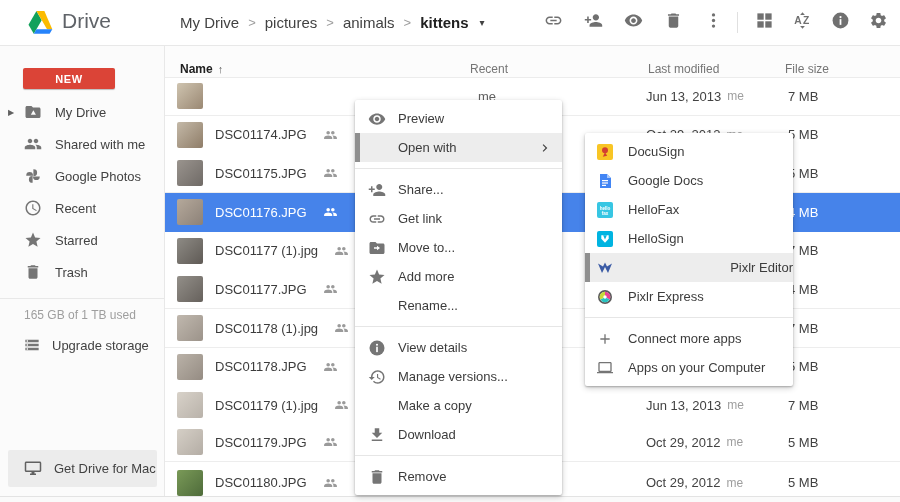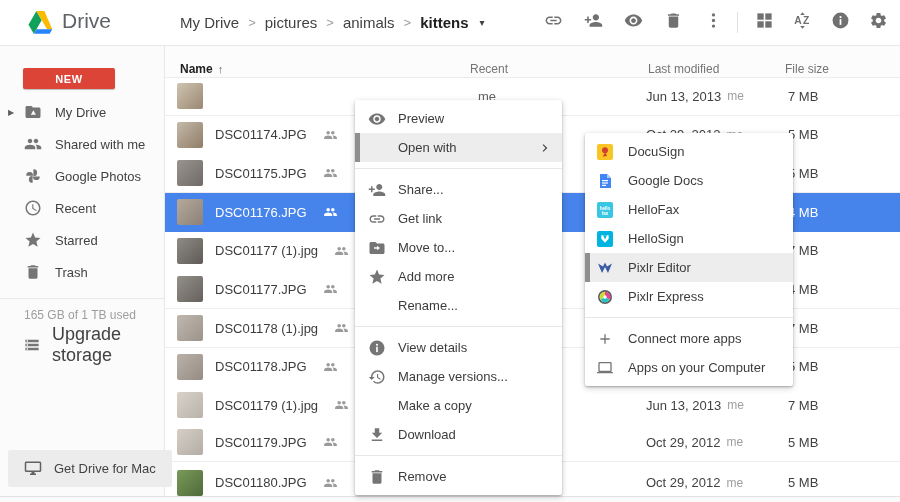--- a/index.html
+++ b/index.html
@@ -34,22 +34,22 @@
   .side-item .sic{width:18px;height:18px;color:#757575;flex:0 0 18px;}
   .side-item .sic svg{width:18px;height:18px;display:block;}
   .side-item .slabel{margin-left:13px;font-size:13px;color:#424242;}
   .expand-arrow{position:absolute;left:8px;top:12px;font-size:8px;color:#616161;}
   .side-divider{position:absolute;left:0;top:253px;width:164px;border-top:1px solid #e8e8e8;}
   .storage-text{position:absolute;left:24px;top:263px;font-size:12px;color:#9e9e9e;}
   .upgrade-item{position:absolute;left:0;top:284px;width:164px;height:32px;display:flex;align-items:center;
     padding-left:24px;cursor:pointer;box-sizing:border-box;}
   .upgrade-item .sic{width:16px;height:16px;color:#757575;}
   .upgrade-item .sic svg{width:16px;height:16px;display:block;}
-  .upgrade-item .slabel{margin-left:12px;font-size:18px;color:#424242;}
-  .getdrive-btn{position:absolute;left:8px;top:405px;width:164px;height:37px;background:#ececec;border-radius:2px;
+  .upgrade-item .slabel{margin-left:12px;font-size:13px;color:#424242;}
+  .getdrive-btn{position:absolute;left:8px;top:405px;width:149px;height:37px;background:#ececec;border-radius:2px;
     display:flex;align-items:center;padding-left:16px;box-sizing:border-box;cursor:pointer;}
   .getdrive-btn .sic{width:18px;height:18px;color:#616161;}
   .getdrive-btn .sic svg{width:18px;height:18px;display:block;}
   .getdrive-btn .slabel{margin-left:12px;font-size:13px;color:#424242;}
 
   
   .thead{position:absolute;left:165px;top:45px;width:735px;height:32px;background:#fcfcfc;
     border-bottom:1px solid #ececec;z-index:10;}
   .th{position:absolute;top:8px;height:32px;display:flex;align-items:center;font-size:12px;color:#757575;cursor:pointer;}
   .th.name{left:15px;color:#212121;font-weight:bold;}
@@ -71,21 +71,21 @@
 
   
   .menu{position:absolute;background:#fff;border-radius:2px;box-shadow:0 1px 2px rgba(0,0,0,.25),0 2px 6px rgba(0,0,0,.2);
     padding:4px 0;box-sizing:border-box;}
   #context-menu{left:355px;top:100px;width:207px;z-index:100;}
   #open-with-submenu{left:585px;top:133px;width:208px;z-index:110;}
   .mi{position:relative;height:29px;display:flex;align-items:center;cursor:pointer;}
   .mi .ic{width:18px;height:18px;margin-left:13px;flex:0 0 18px;color:#757575;}
   .mi .ic svg{width:18px;height:18px;display:block;}
   .mi .mlabel{margin-left:12px;font-size:13px;color:#3c3c3c;white-space:nowrap;}
-  .mi.hl{background:#ededed;}
+  .mi.hl{background:#ededed;justify-content:space-between;}
   .mi.hl::before{content:"";position:absolute;left:0;top:0;bottom:0;width:5px;background:#8f8f8f;}
   .mi .sub-arrow{margin-left:auto;margin-right:10px;color:#424242;height:14px;}
   .mi .sub-arrow svg{width:14px;height:14px;display:block;}
   .mdiv{border-top:1px solid #e6e6e6;margin:6px 0;}
   #open-with-submenu .mi .ic{width:16px;flex:0 0 16px;margin-left:12px;height:16px;}
   #open-with-submenu .mi .ic svg{width:16px;height:16px;}
   #open-with-submenu .mi .mlabel{margin-left:15px;}
 
   .bottom-strip{position:absolute;left:0;top:496px;width:900px;height:6px;background:#fafafa;
     border-top:1px solid #e3e3e3;z-index:40;}

